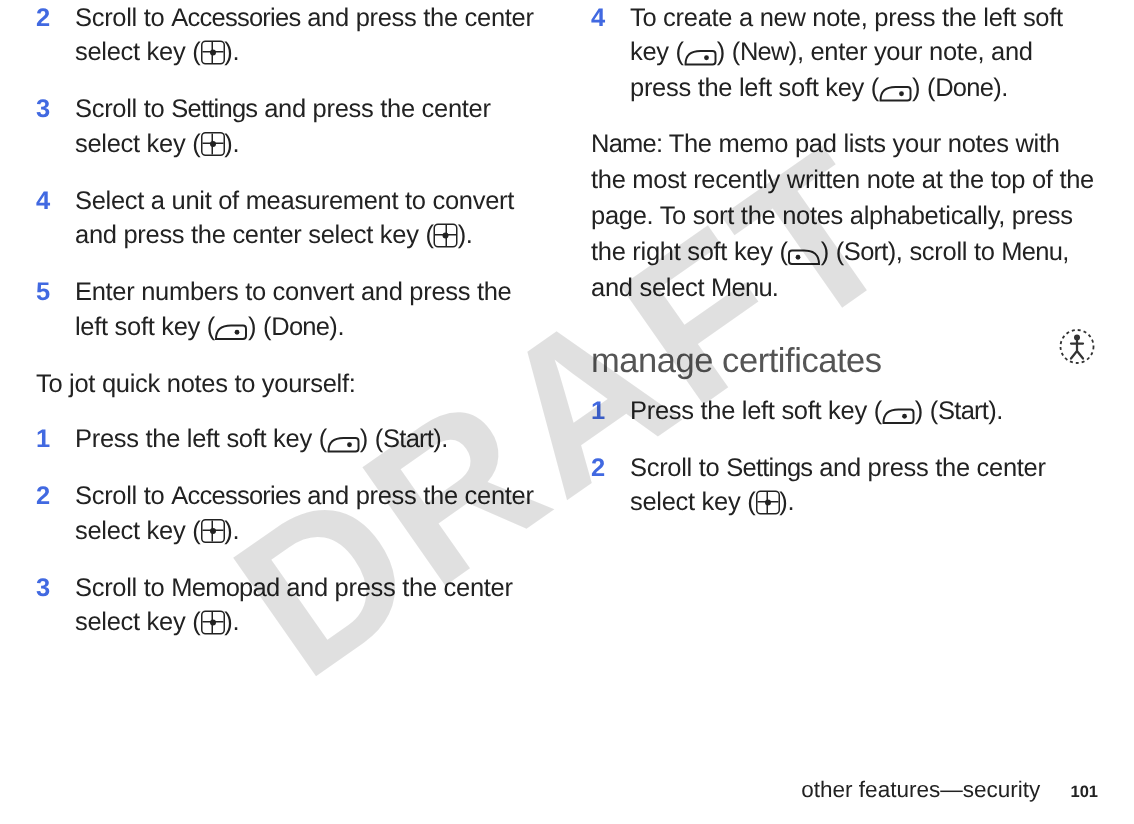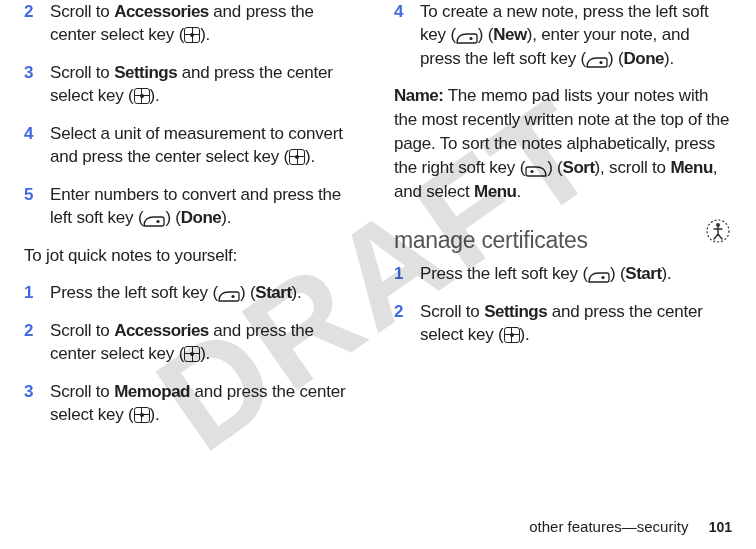--- a/index.html
+++ b/index.html
@@ -1,32 +1,32 @@
 <!DOCTYPE html>
 <html><head>
 <meta charset="utf-8">
 <style>
 body{margin:0;padding:0;font-family:"Helvetica Neue",Arial,sans-serif;width:756px;height:549px;position:relative;background:#fff;color:#222;overflow:hidden}
 .page{display:flex;gap:32px;padding:0 24px 50px 24px;box-sizing:border-box;height:499px}
 .col{flex:1;display:flex;flex-direction:column}
 .step{display:flex;margin-bottom:14px;font-size:17px;line-height:1.38;letter-spacing:-0.2px}
 .num{color:#4169e1;font-weight:bold;width:26px;flex-shrink:0;font-size:17px}
 .txt{flex:1}
-.bold{font-weight:bold;font-family:Arial,sans-serif;font-stretch:condensed;letter-spacing:-0.5px}
+.bold{font-weight:normal;font-family:Arial,sans-serif;font-stretch:condensed;letter-spacing:-0.5px}
 h1{font-family:Arial,sans-serif;font-weight:normal;font-size:30px;margin:18px 0 10px 0;letter-spacing:-0.5px}
 h2{font-family:Arial,sans-serif;font-weight:normal;font-size:23px;color:#555;margin:10px 0 8px 0;letter-spacing:-0.3px}
 .para{font-size:17px;line-height:1.4;margin-bottom:14px;letter-spacing:-0.2px}
 .center-key{width:14px;height:14px;border:1.2px solid #222;border-radius:3px;position:relative;display:inline-block;vertical-align:middle;top:-1px}
 .center-key::before{content:"";position:absolute;width:4px;height:4px;background:#222;border-radius:50%;left:5px;top:5px}
 .center-key::after{content:"";position:absolute;width:1px;height:14px;background:#222;left:6.5px;top:0}
 .center-key span{position:absolute;width:14px;height:1px;background:#222;left:0;top:6.5px}
 .soft-key{display:inline-block;width:22px;height:13px;position:relative;vertical-align:middle;top:-1px}
 .watermark{position:absolute;left:50%;top:50%;transform:translate(-50%,-50%) rotate(-35deg);font-size:140px;font-weight:bold;color:rgba(0,0,0,0.12);letter-spacing:4px;font-family:Arial,sans-serif;pointer-events:none;z-index:10}
 .footer{position:absolute;bottom:14px;right:24px;font-size:15px}
-.pagenum{font-weight:bold;font-size:14px;margin-left:16px}
+.pagenum{font-weight:bold;font-size:11px;margin-left:16px}
 .row-with-icon{display:flex;align-items:flex-start;gap:10px}
 .row-with-icon .subcontent{flex:1}
 .col-icon{flex-shrink:0}
 </style>
 </head>
 <body>
 
 <div class="watermark">DRAFT</div>
 
 <div class="page">

